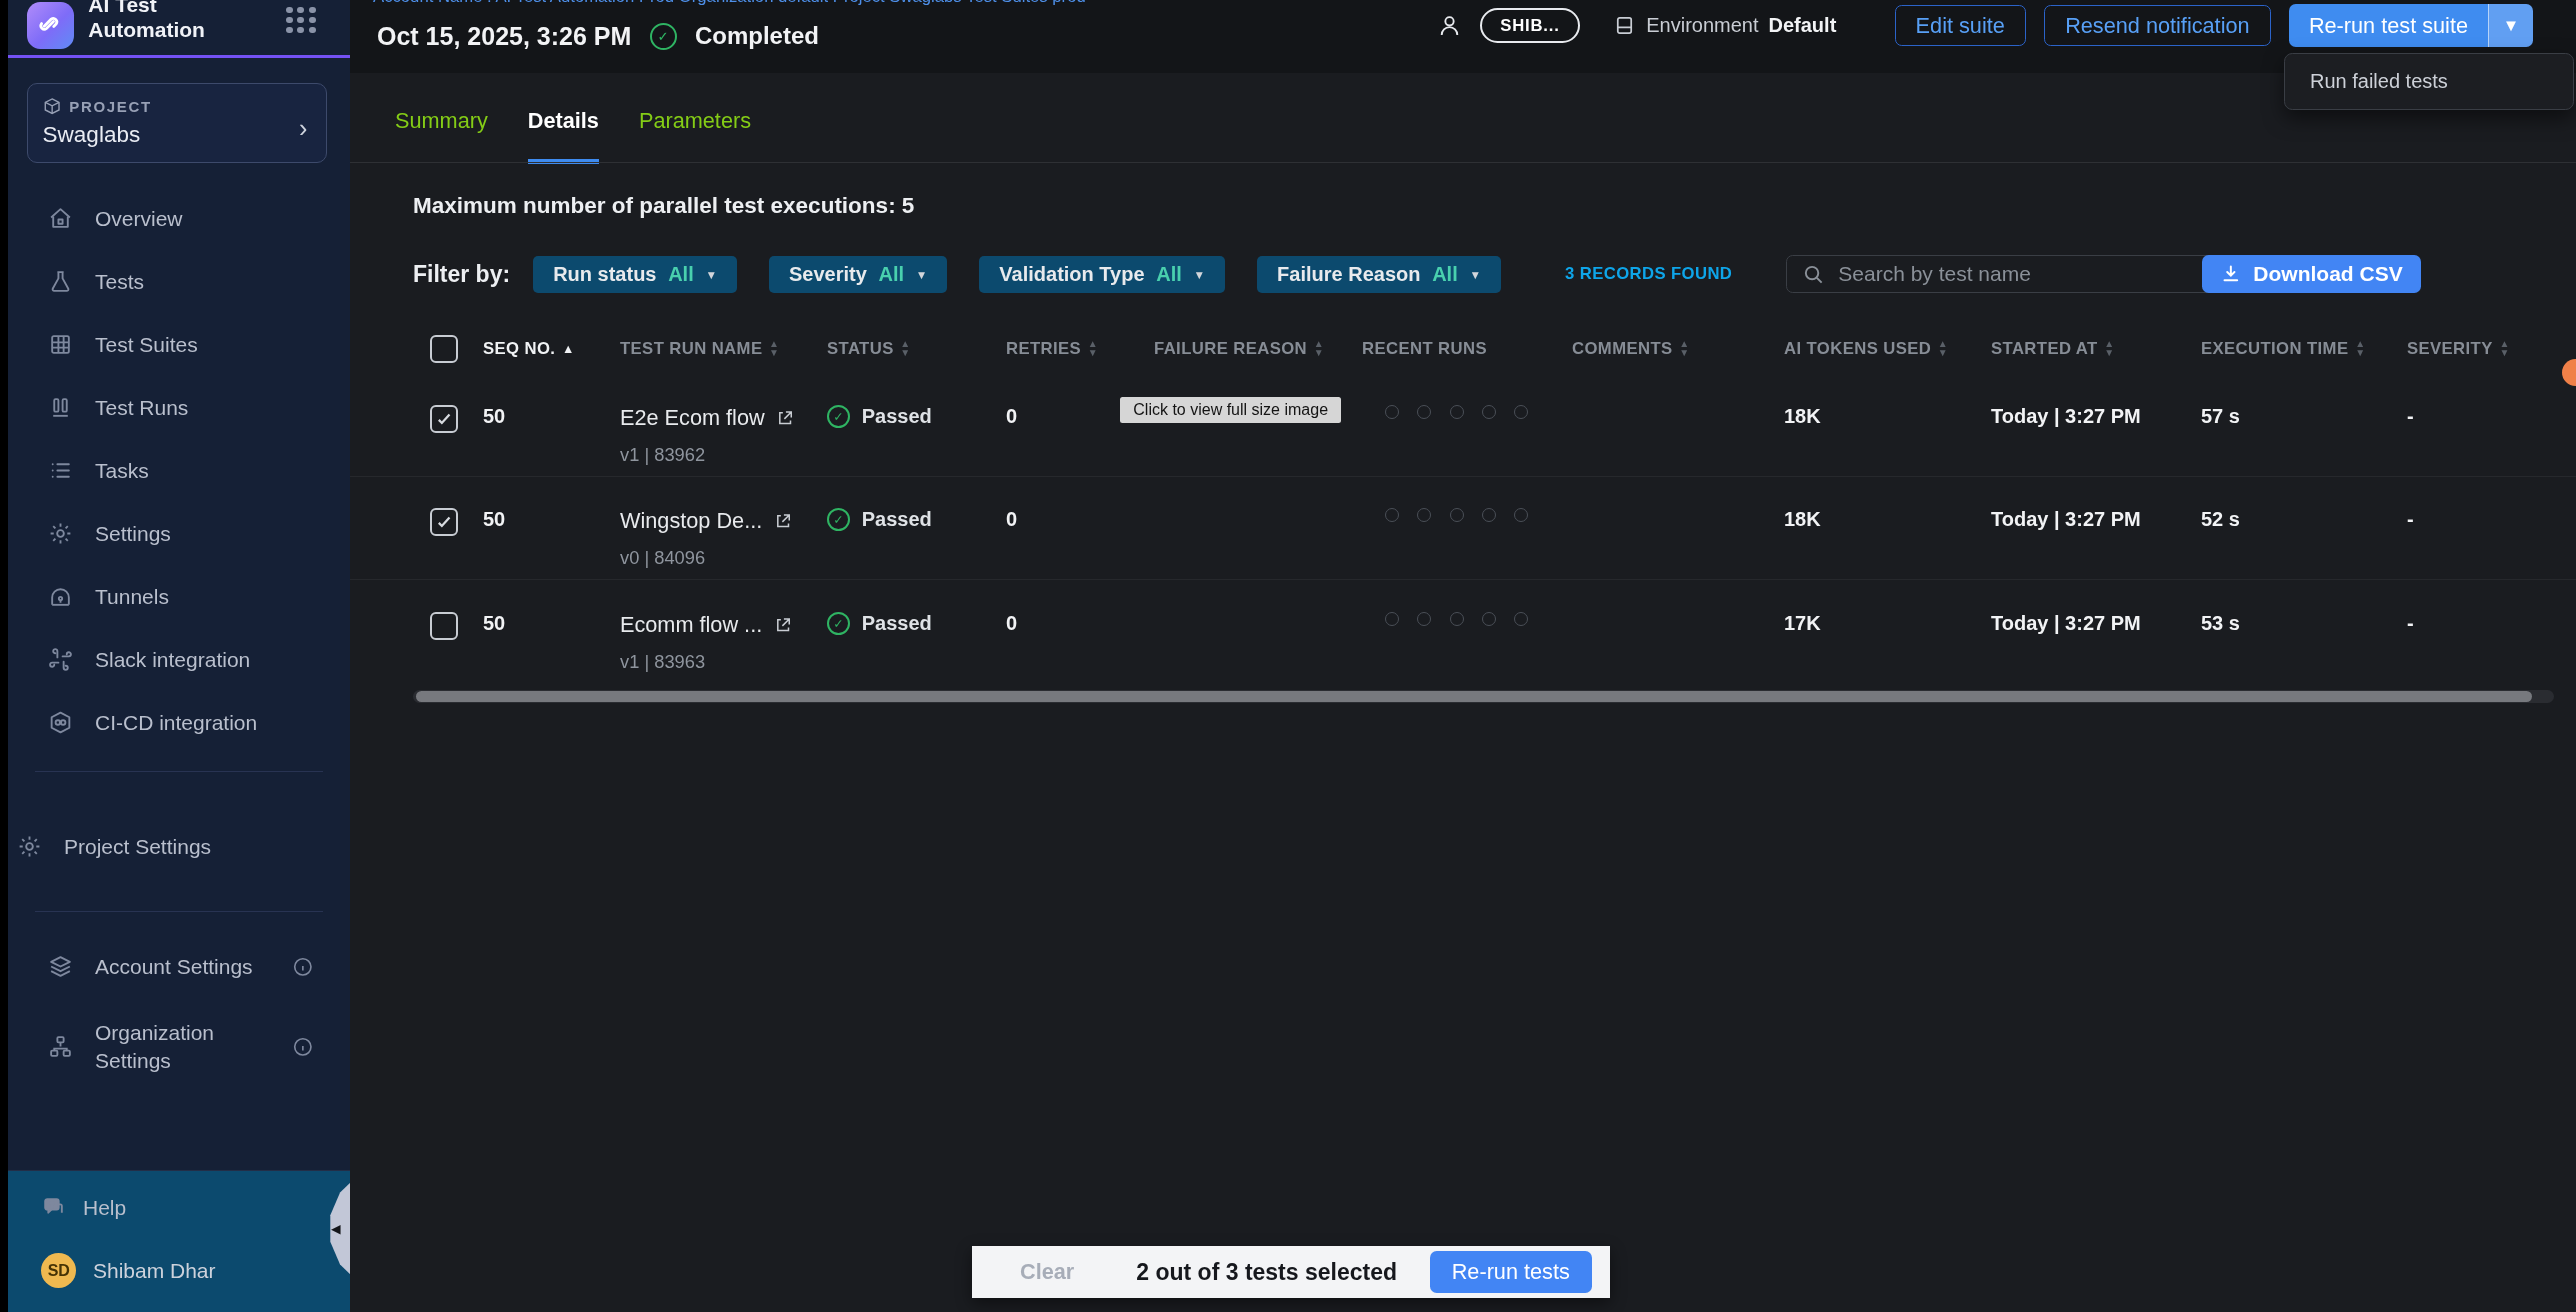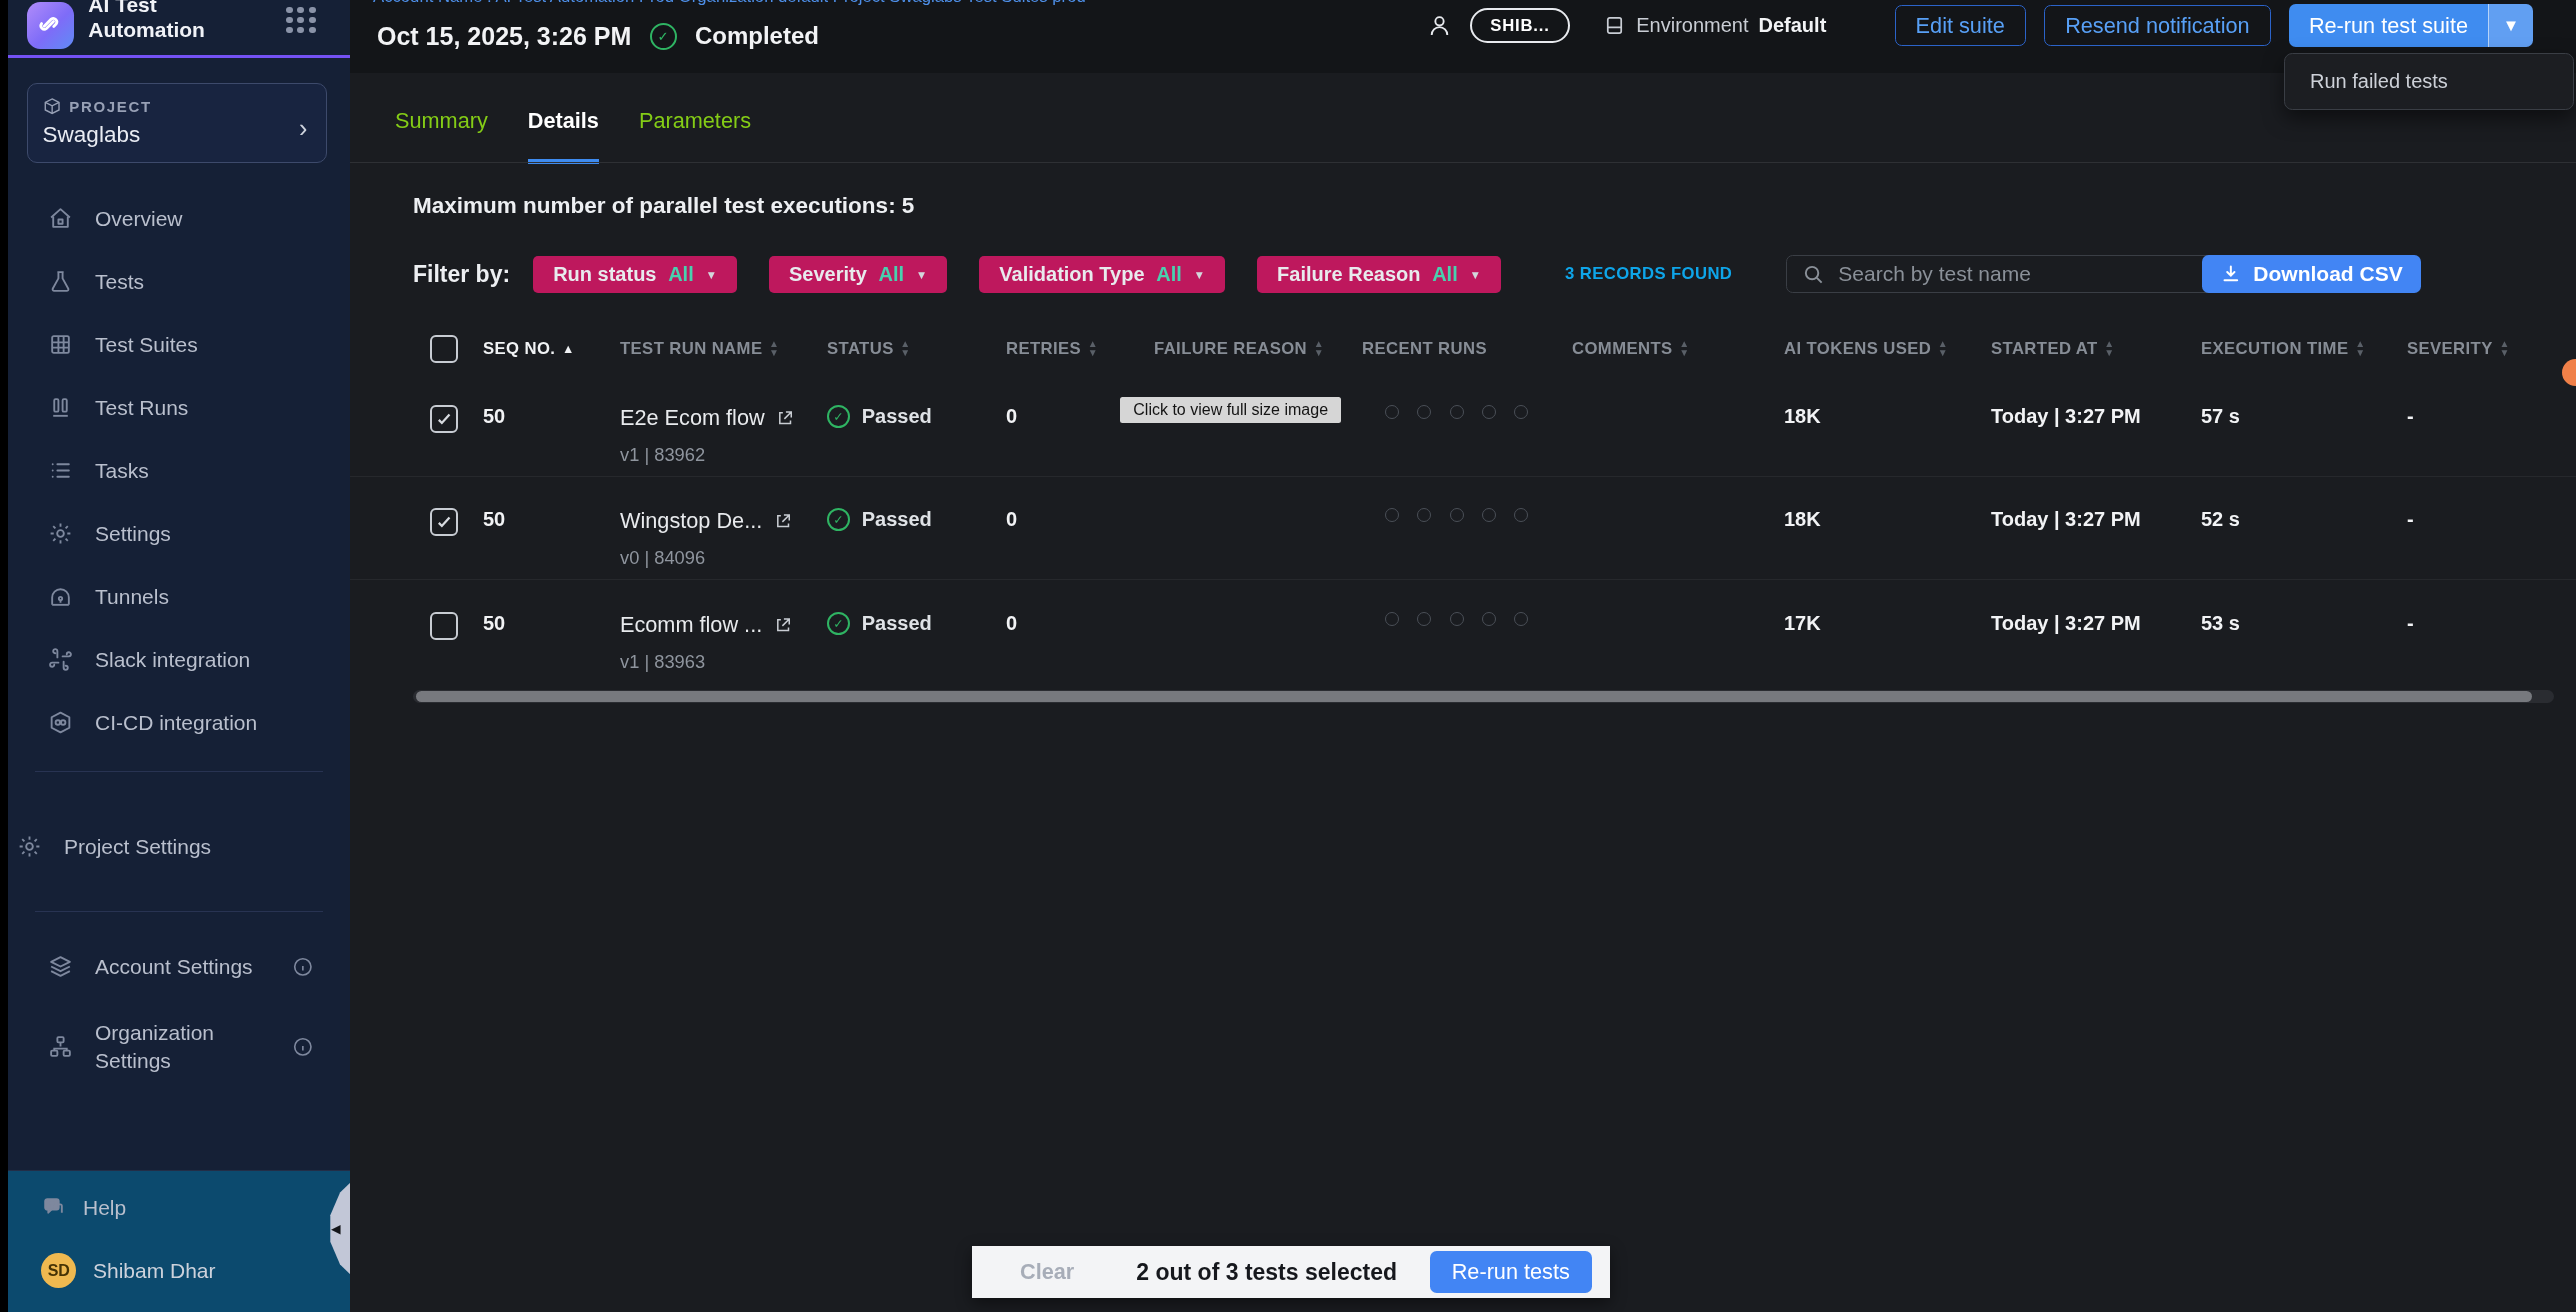--- a/index.html
+++ b/index.html
@@ -50,21 +50,21 @@
 
   #run-title { position:absolute; left:27px; top:21.7px; display:flex; align-items:center; gap:18.3px; }
   #run-date { font-size:25px; font-weight:bold; color:#f2f3f5; }
   .gcheck { width:27px; height:27px; border:2.1px solid #2fb463; border-radius:50%;
       display:flex; align-items:center; justify-content:center; color:#2fb463; font-weight:bold; }
   #run-status { font-size:24px; font-weight:bold; color:#f2f3f5; }
 
   #top-right { position:absolute; right:43px; top:6.7px; display:flex; align-items:center; gap:18.3px; height:38px; }
   #user-pill { border:2.1px solid #e8eaee; border-radius:832px; padding:5.8px 18.3px; font-size:16.7px;
       font-weight:bold; color:#fff; letter-spacing:0.8px; }
-  #env-group { display:flex; align-items:center; gap:10px; margin-left:15px; margin-right:50px; }
+  #env-group { display:flex; align-items:center; gap:10px; margin-left:15px; margin-right:40px; }
   #env-label { font-size:20px; color:#c9cdd4; }
   #env-value { font-size:20px; font-weight:bold; color:#f2f3f5; }
   .btn-outline { border:1.7px solid #2b63c9; border-radius:6.7px; background:transparent; color:#58a0f6;
       font-size:21.7px; padding:6.7px 20px; font-family:inherit; cursor:pointer; }
   #rerun-split { display:flex; border-radius:6.7px; overflow:hidden; cursor:pointer; }
   #rerun-main { background:#3f8cf0; color:#fff; font-size:21.7px; padding:8.3px 20px; }
   #rerun-caret { background:#619ff2; width:45px; display:flex; align-items:center; justify-content:center;
       border-left:1.7px solid rgba(255,255,255,.55); color:#fff; font-size:16.7px; }
 
   #rerun-menu { position:absolute; left:1934px; top:53px; width:290px; height:57px; background:#1c1e22;
@@ -73,21 +73,21 @@
 
   #tabs { position:absolute; left:45px; top:108px; display:flex; gap:40px; }
   .tab { font-size:21.7px; color:#84cc16; padding-bottom:25px; cursor:pointer; }
   .tab.active { color:#fff; font-weight:bold; border-bottom:5px solid #3e8bef; }
   #tab-divider { position:absolute; left:0; top:162px; width:2226px; border-top:1.7px solid #2e3034; }
 
   #max-parallel { position:absolute; left:63px; top:193px; font-size:22.5px; font-weight:bold; color:#edeff2; }
 
   #filter-row { position:absolute; left:63px; top:255px; width:2163px; height:38px; display:flex; align-items:center; }
   #filter-label { font-size:23px; font-weight:bold; color:#edeff2; margin-right:23px; }
-  .chip { display:flex; align-items:center; gap:11.7px; background:#be185d; border-radius:5px; height:37px;
+  .chip { display:flex; align-items:center; gap:11.7px; background:#0c4a6e; border-radius:5px; height:37px;
       padding:0 20px; margin-right:32px; font-size:20px; font-weight:bold; color:#e8eaed; cursor:pointer; }
   .chip .all { color:#49d0ae; }
   .chip .caret { font-size:11.7px; color:#d3d6db; }
   #records { font-size:16.7px; font-weight:bold; color:#0ea5e9; letter-spacing:0.4px; margin-left:32px; }
   #search-box { position:absolute; right:307px; top:0; width:483px; height:38px; border:1.7px solid #3a3e45;
       border-radius:6.7px; display:flex; align-items:center; padding:0 15px; gap:13.3px; background:transparent; }
   #search-box input { flex:1; background:transparent; border:none; outline:none; font-size:21px;
       color:#d7dadf; font-family:inherit; }
   #search-box input::placeholder { color:#8a9098; }
   #download-btn { position:absolute; right:155px; top:0; height:38px; background:#4285f4; border:none;

